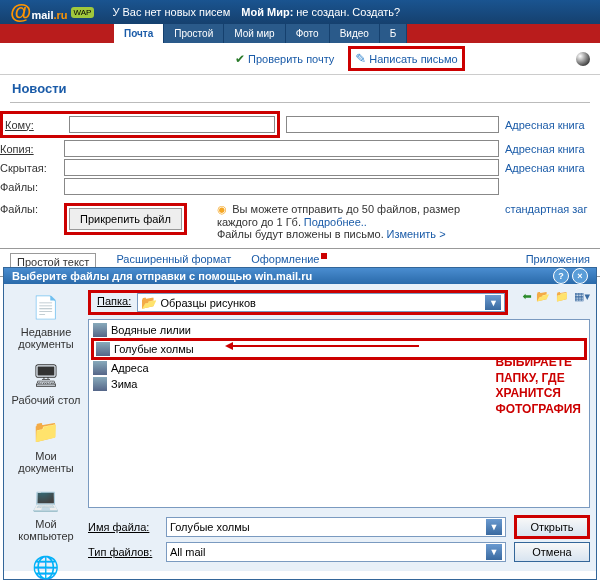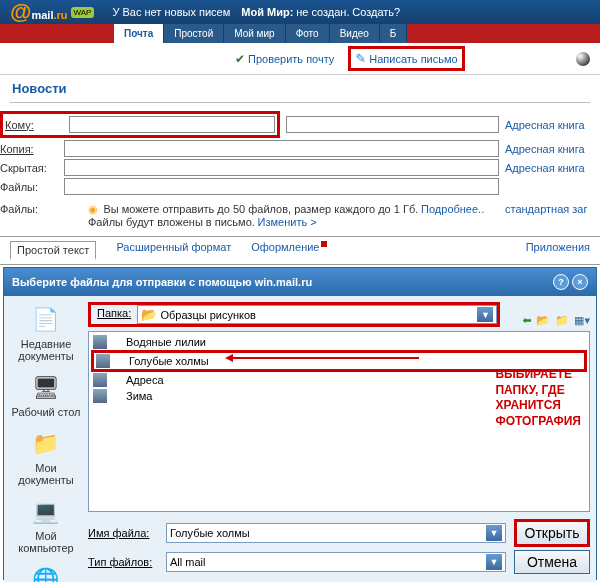--- a/index.html
+++ b/index.html
@@ -30,46 +30,46 @@
 .to-box{border:3px solid #c00;display:flex;align-items:center;padding:2px;gap:6px}
 .attach-btn{border:1px solid #999;background:#eee;padding:4px 10px;cursor:pointer}
 .attach-wrap{border:3px solid #c00;display:inline-block;padding:2px}
 .hint{font-size:10px;color:#333;margin-left:24px}
 .hint .disk{color:#f5a623;margin-right:3px}
 .fmt-tabs{display:flex;border-top:1px solid #999;border-bottom:1px solid #999;margin-top:8px;padding:4px 10px;gap:20px}
 .fmt-tab{color:#1a5ba8}
 .fmt-tab.active{color:#333;padding:2px 6px;border:1px solid #999;border-bottom:2px solid #fff;background:#fff}
 .dot{width:6px;height:6px;background:#c00;display:inline-block;margin-left:2px;vertical-align:top}
 .dialog{position:absolute;top:267px;left:3px;width:594px;height:313px;background:#fff;border:1px solid #369}
-.titlebar{background:linear-gradient(#4a8dd0,#2a6aaa);color:#fff;padding:6px 8px;display:flex;align-items:center;font-size:11px;font-weight:bold}
+.titlebar{background:linear-gradient(#4a8dd0,#2a6aaa);color:#fff;padding:0 8px;display:flex;align-items:center;font-size:11px;font-weight:bold}
 .tbtns{margin-left:auto;display:flex;gap:3px}
 .tbtn{width:16px;height:16px;border-radius:50%;background:#5a9dd8;border:1px solid #fff;font-size:9px;text-align:center;line-height:14px;cursor:pointer}
 .dlg-body{background:#e8f0f8;height:calc(100% - 24px);display:flex;padding:6px;gap:6px}
 .sidebar{width:72px;display:flex;flex-direction:column;gap:10px;align-items:center;padding-top:2px}
 .sb-item{text-align:center;font-size:9px;color:#333;cursor:pointer}
 .sb-ico{width:32px;height:32px;margin:0 auto 2px;display:flex;align-items:center;justify-content:center;font-size:22px}
 .main-area{flex:1;display:flex;flex-direction:column}
-.folder-row{display:flex;align-items:flex-end;gap:22px;margin-bottom:4px}
+.folder-row{display:flex;align-items:flex-start;gap:14px;margin-bottom:4px}
 .folder-sel{flex:1;display:flex;border:3px solid #c00}
 .folder-lbl{padding:2px 6px;background:#e8f0f8}
 .folder-dd{flex:1;border:1px solid #7a9ac0;background:#fff;display:flex;align-items:center;padding:1px 3px}
 .dd-arrow{width:16px;background:linear-gradient(#6a9ad0,#3a6aa0);color:#fff;text-align:center;font-size:9px;margin-left:auto;align-self:stretch;display:flex;align-items:center;justify-content:center}
 .tool-icons{display:flex;gap:5px;font-size:14px}
 .file-list{flex:1;background:#fff;border:1px solid #7a9ac0;padding:2px;position:relative}
-.file-item{display:flex;align-items:center;gap:19px;padding:1px 2px;cursor:pointer}
+.file-item{display:flex;align-items:center;gap:4px;padding:1px 2px;cursor:pointer}
 .file-item.sel{border:3px solid #c00;background:#fff}
 .fico{width:14px;height:14px;background:linear-gradient(#8ab,#568);display:inline-block}
 .annotation{position:absolute;right:8px;top:35px;color:#c00;font-weight:bold;font-size:12px;line-height:1.3;text-align:left}
 .arrow-line{position:absolute;top:25px;left:140px;width:190px;height:2px;background:#c00}
 .arrow-line::after{content:"";position:absolute;left:-8px;top:-3px;border:4px solid transparent;border-right:8px solid #c00}
 .bottom-rows{margin-top:4px}
 .brow{display:flex;align-items:center;gap:8px;margin:3px 0}
 .blbl{width:70px}
 .bsel{flex:1;border:1px solid #7a9ac0;background:#fff;display:flex;align-items:center;padding:1px 3px;height:20px}
-.bbtn{width:76px;text-align:center;border:1px solid #369;background:linear-gradient(#f8f8f8,#d8e4f0);padding:3px 0;cursor:pointer;font-size:14px}
+.bbtn{width:76px;text-align:center;border:1px solid #369;background:linear-gradient(#f8f8f8,#d8e4f0);padding:3px 0;cursor:pointer;font-size:11px}
 .bbtn.open{border:3px solid #c00}
 .folder-ico{color:#e6b84a;font-size:13px;margin-right:3px}
 </style>
 </head>
 <body>
 
 <div class="header">
   <span class="logo">
     <span class="at">@</span><span class="mail">mail</span><span>.</span><span class="ru">ru</span>
   </span>
@@ -124,20 +124,23 @@
     <input class="inp" style="">
     <a class="addr">Адресная книга</a>
   </div>
   <div class="row">
     <span class="lbl">Файлы:</span>
     <input class="inp" style="">
     <span class="addr"></span>
   </div>
   <div class="row" style="align-items:flex-start;margin-top:8px">
     <span class="lbl">Файлы:</span>
+    <span class="attach-wrap">
+      <button class="attach-btn">Прикрепить файл</button>
+    </span>
     <div class="hint" style="flex:1">
       <span class="disk">◉</span>
       <span>Вы можете отправить до 50 файлов, размер каждого до 1 Гб.</span> <a>Подробнее..</a><br>
       <span>Файлы будут вложены в письмо.</span> <a>Изменить &gt;</a>
     </div>
     <a class="addr">стандартная заг</a>
   </div>
 
   <div class="fmt-tabs">
     <span class="fmt-tab active">Простой текст</span>

